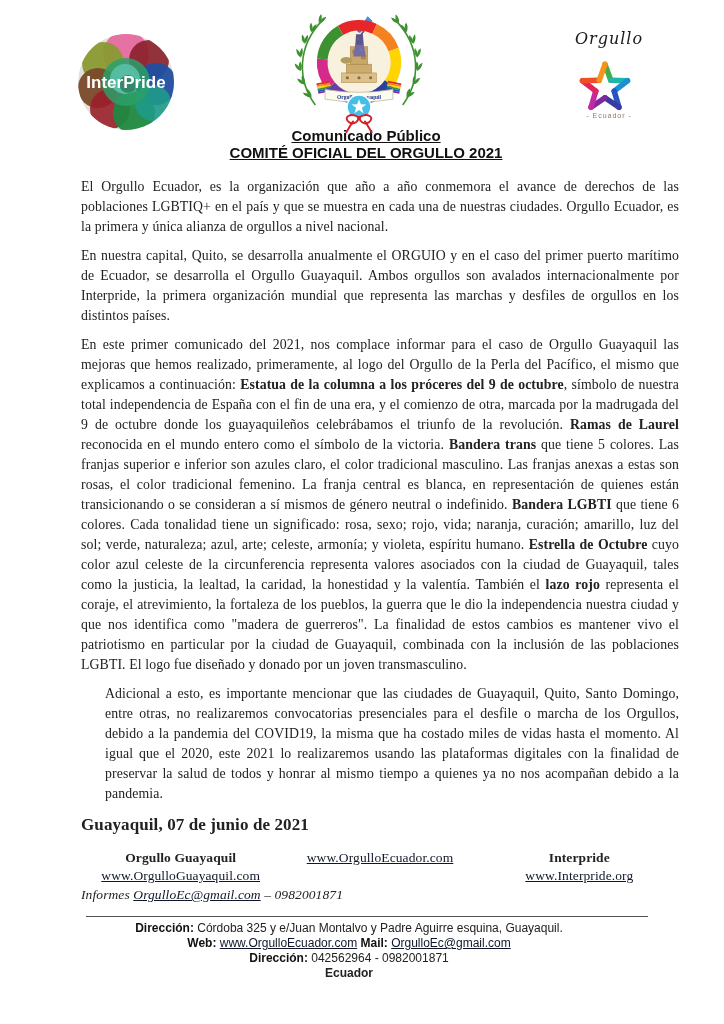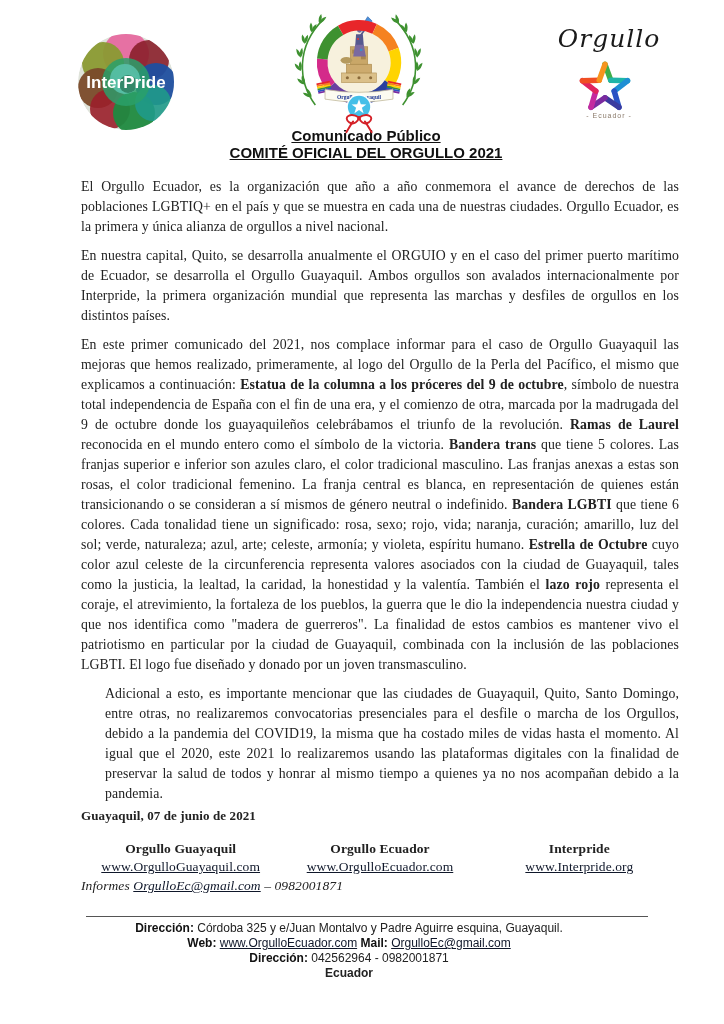--- a/index.html
+++ b/index.html
@@ -6,38 +6,38 @@
   .page{
     position:relative;width:724px;height:1024px;background:#ffffff;
     margin:0 auto;overflow:hidden;
     font-family:"Liberation Sans",sans-serif;color:#222;
   }
   
   .logo-interpride{position:absolute;left:76px;top:32px;width:100px;height:100px;}
   .logo-emblem{position:absolute;left:286px;top:6px;width:146px;height:132px;z-index:2;}
   .logo-orgec{position:absolute;left:550px;top:26px;width:118px;height:100px;text-align:center;}
   .logo-orgec .wordmark{
-    font-family:"DejaVu Serif",serif;font-style:italic;font-size:25px;color:#1a1a1a;
+    font-family:"DejaVu Serif",serif;font-style:italic;font-size:16px;color:#1a1a1a;
     letter-spacing:1px;line-height:26px;
   }
   .logo-orgec .star-wrap{margin-top:-2px;}
   .logo-orgec .subtext{font-size:7px;color:#8a7a6a;letter-spacing:1px;margin-top:-4px;}
   
   .titles{position:absolute;top:127px;left:0;width:100%;text-align:center;z-index:1;}
   .titles .t1,.titles .t2{
     font-weight:bold;font-size:15px;line-height:17px;text-decoration:underline;color:#111;padding-left:8px;
   }
   
   .content{
     position:absolute;top:177px;left:81px;width:598px;
     font-size:13.8px;line-height:20px;text-align:justify;letter-spacing:0.1px;font-family:Liberation Serif, serif;
   }
   .content p{margin:0 0 9px 0;}
   .content p.last{margin-bottom:0;margin-left:24px;}
-  .dateline{font-weight:bold;margin-top:2px;font-size:13px;}
+  .dateline{font-weight:bold;margin-top:11px;font-size:17px;}
   .cols{display:flex;margin-top:14px;}
   .col{flex:1;text-align:center;}
   .col .col-title{font-weight:bold;font-size:13.5px;line-height:18px;}
   a.doc-link{color:#0f172a;text-decoration:underline;cursor:pointer;}
   .col .col-link{font-size:13.5px;line-height:18px;}
   .informes{font-style:italic;font-size:13.5px;}
   
   .footer{position:absolute;top:916px;left:50px;width:598px;text-align:center;font-size:12px;line-height:15px;}
   .footer .rule{border:none;border-top:1px solid #555;width:562px;margin:0 0 4px 36px;}
   .footer b{color:#111;}
@@ -214,21 +214,20 @@
     <p class="last">Adicional a esto, es importante mencionar que las ciudades de Guayaquil, Quito, Santo Domingo, entre otras, no realizaremos convocatorias presenciales para el desfile o marcha de los Orgullos, debido a la pandemia del COVID19, la misma que ha costado miles de vidas hasta el momento. Al igual que el 2020, este 2021 lo realizaremos usando las plataformas digitales con la finalidad de preservar la salud de todos y honrar al mismo tiempo a quienes ya no nos acompañan debido a la pandemia.</p>
 
     <div class="dateline">Guayaquil, 07 de junio de 2021</div>
 
     <div class="cols">
       <div class="col">
         <div class="col-title">Orgullo Guayaquil</div>
         <div class="col-link"><a class="doc-link">www.OrgulloGuayaquil.com</a></div>
       </div>
       <div class="col">
-        <div class="col-title">Orgullo Ecuador</div>
         <div class="col-link"><a class="doc-link">www.OrgulloEcuador.com</a></div>
       </div>
       <div class="col">
         <div class="col-title">Interpride</div>
         <div class="col-link"><a class="doc-link">www.Interpride.org</a></div>
       </div>
     </div>
 
     <div class="informes"><span>Informes </span><a class="doc-link">OrgulloEc@gmail.com</a><span> – 0982001871</span></div>
   </div>

